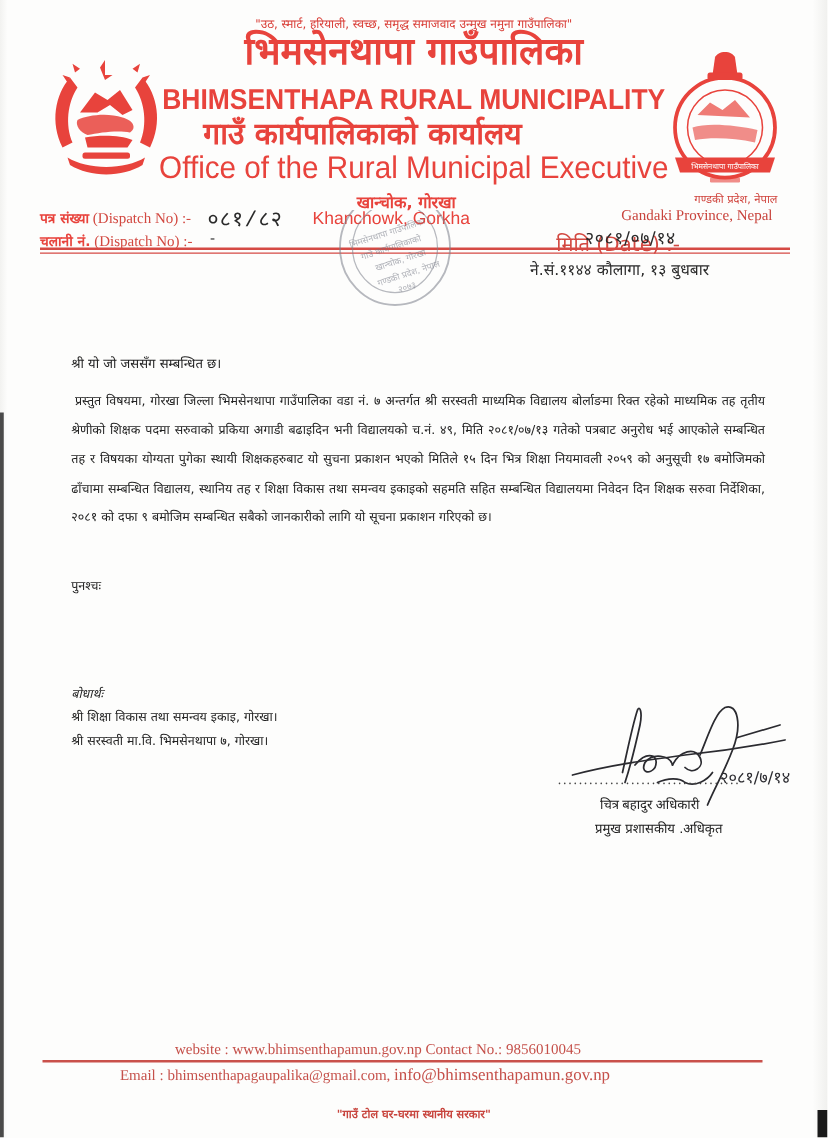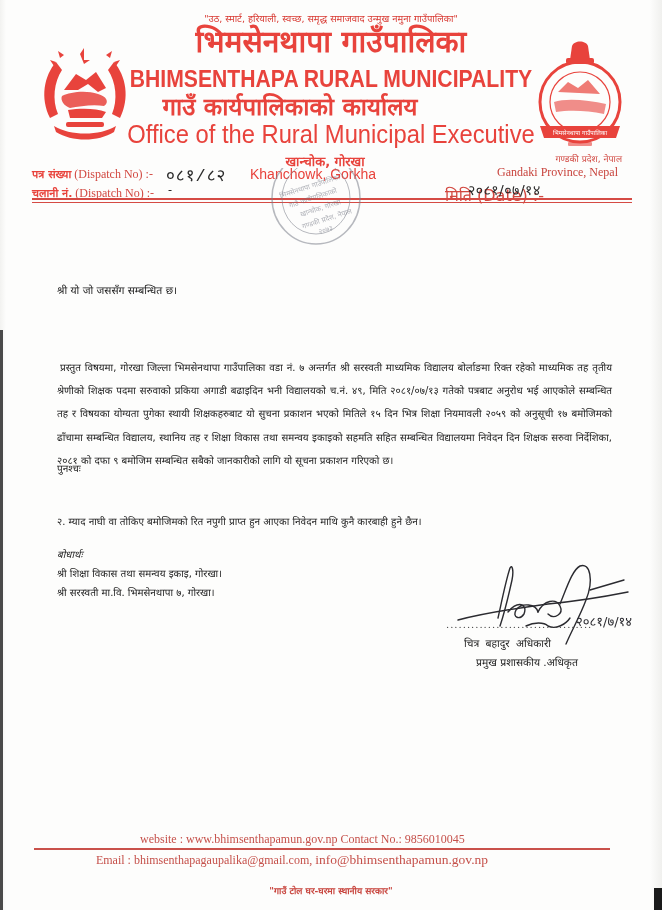--- a/index.html
+++ b/index.html
@@ -97,21 +97,21 @@
   }
   .subject .subj-text { text-decoration: underline; }
 
   .salutation {
     position: absolute; top: 283px; left: 57px;
     font-family: "DejaVu Sans", sans-serif; font-size: 10.5px; color: #222;
   }
   .body-para {
     position: absolute; top: 310px; left: 57px; width: 555px;
     font-family: "DejaVu Sans", sans-serif; font-size: 10px; color: #222;
-    line-height: 23.2px; text-align: justify; text-indent: 3px; margin-top: 46px;
+    line-height: 23.2px; text-align: justify; text-indent: 3px;
   }
   .pns-label {
     position: absolute; top: 461px; left: 57px;
     font-family: "DejaVu Sans", sans-serif; font-size: 10px; color: #222;
   }
   .pns-1 {
     position: absolute; top: 475px; left: 57px; width: 560px;
     font-family: "DejaVu Sans", sans-serif; font-size: 10px; color: #222; line-height: 22px;
   }
   .pns-1 .email { font-family: "Liberation Sans", sans-serif; font-size: 11px; text-decoration: underline; color: #111; }
@@ -121,21 +121,21 @@
   }
   .cc-label {
     position: absolute; top: 547px; left: 57px;
     font-family: Liberation Serif, serif; font-size: 10px; font-style: italic; color: #222;
   }
   .cc-1 { position: absolute; top: 566px; left: 57px; font-family: "DejaVu Sans", sans-serif; font-size: 10px; color: #222; }
   .cc-2 { position: absolute; top: 585px; left: 57px; font-family: "DejaVu Sans", sans-serif; font-size: 10px; color: #222; }
 
   .signature { position: absolute; left: 448px; top: 560px; width: 190px; height: 110px; }
   .sig-dots { position: absolute; top: 619px; left: 446px; font-size: 10px; color: #444; letter-spacing: 1px; }
-  .sig-name { position: absolute; top: 636px; left: 464px; font-family: Liberation Mono, monospace; font-size: 10.5px; color: #222; }
+  .sig-name { position: absolute; top: 636px; left: 480px; font-family: Liberation Serif, serif; font-size: 10.5px; color: #222; }
   .sig-title { position: absolute; top: 655px; left: 476px; font-family: "DejaVu Sans", sans-serif; font-size: 10.5px; color: #222; }
 
   .footer-rule { position: absolute; top: 848px; left: 34px; width: 576px; height: 2px; background: #c9514b; }
   .footer-email {
     position: absolute; top: 852px; left: 0; width: 584px; text-align: center;
     font-family: "Liberation Serif", serif; font-size: 12px; color: #c5504a;
   }
   .footer-email .info { font-size: 13.5px; }
   .footer-web {
     position: absolute; top: 832px; left: 140px;
@@ -206,20 +206,21 @@
     <span>(Dispatch No) :-</span>
   </div>
   <div class="dispatch-value">-</div>
 
   <div class="date-label">मिति (Date) :-</div>
   <div class="date-value">२०८१/०७/१४</div>
 
   <div class="rule1"></div>
   <div class="rule2"></div>
 
+  <div class="nepal-sambat">ने.सं.११४४ कौलागा, १३ बुधबार</div>
 
   <svg class="stamp" viewBox="0 0 120 80">
     <g fill="none" stroke="#7b7f8a" stroke-opacity="0.55">
       <ellipse cx="62" cy="30" rx="44" ry="46" stroke-width="1.5"></ellipse>
       <ellipse cx="62" cy="30" rx="34" ry="36" stroke-width="1"></ellipse>
     </g>
     <g fill="#6f7380" fill-opacity="0.55" font-family="DejaVu Sans, sans-serif" font-size="7">
       <text x="28" y="20" transform="rotate(-18 60 30)">भिमसेनथापा गाउँपालिका</text>
       <text x="34" y="32" transform="rotate(-18 60 30)">गाउँ कार्यपालिकाको</text>
       <text x="42" y="44" transform="rotate(-18 60 30)">खान्चोक, गोरखा</text>
@@ -227,21 +228,20 @@
       <text x="54" y="66" transform="rotate(-18 60 30)">२०७३</text>
     </g>
   </svg>
 
 
   <div class="salutation">श्री यो जो जससँग सम्बन्धित छ।</div>
 
   <div class="body-para">प्रस्तुत विषयमा, गोरखा जिल्ला भिमसेनथापा गाउँपालिका वडा नं. ७ अन्तर्गत श्री सरस्वती माध्यमिक विद्यालय बोर्लाङमा रिक्त रहेको माध्यमिक तह तृतीय श्रेणीको शिक्षक पदमा सरुवाको प्रकिया अगाडी बढाइदिन भनी विद्यालयको च.नं. ४९, मिति २०८१/०७/१३ गतेको पत्रबाट अनुरोध भई आएकोले सम्बन्धित तह र विषयका योग्यता पुगेका स्थायी शिक्षकहरुबाट यो सुचना प्रकाशन भएको मितिले १५ दिन भित्र शिक्षा नियमावली २०५९ को अनुसूची १७ बमोजिमको ढाँचामा  सम्बन्धित विद्यालय, स्थानिय तह र शिक्षा विकास तथा समन्वय इकाइको सहमति सहित सम्बन्धित विद्यालयमा निवेदन दिन शिक्षक सरुवा निर्देशिका, २०८१ को दफा ९ बमोजिम सम्बन्धित सबैको जानकारीको लागि यो सूचना प्रकाशन गरिएको छ।</div>
 
   <div class="pns-label">पुनश्चः</div>
-  <div class="pns-2">२. म्याद नाघी वा तोकिए बमोजिमको रित नपुगी प्राप्त हुन आएका निवेदन माथि कुनै कारबाही हुने छैन।</div>
 
   <div class="cc-label">बोधार्थः</div>
   <div class="cc-1">श्री शिक्षा विकास तथा समन्वय इकाइ, गोरखा।</div>
   <div class="cc-2">श्री सरस्वती मा.वि. भिमसेनथापा ७, गोरखा।</div>
 
   <svg class="signature" viewBox="0 0 190 110">
     <g fill="none" stroke="#2b2b30" stroke-width="1.4" stroke-linecap="round">
       <path d="M10 60 C40 52 70 48 100 44 C120 42 150 38 180 32"></path>
       <path d="M50 58 C54 40 58 20 62 8 C64 4 66 10 64 20 C60 38 56 54 52 66"></path>
       <path d="M60 52 C70 40 80 44 76 54 C72 60 64 58 68 50 C74 42 88 44 90 52"></path>

